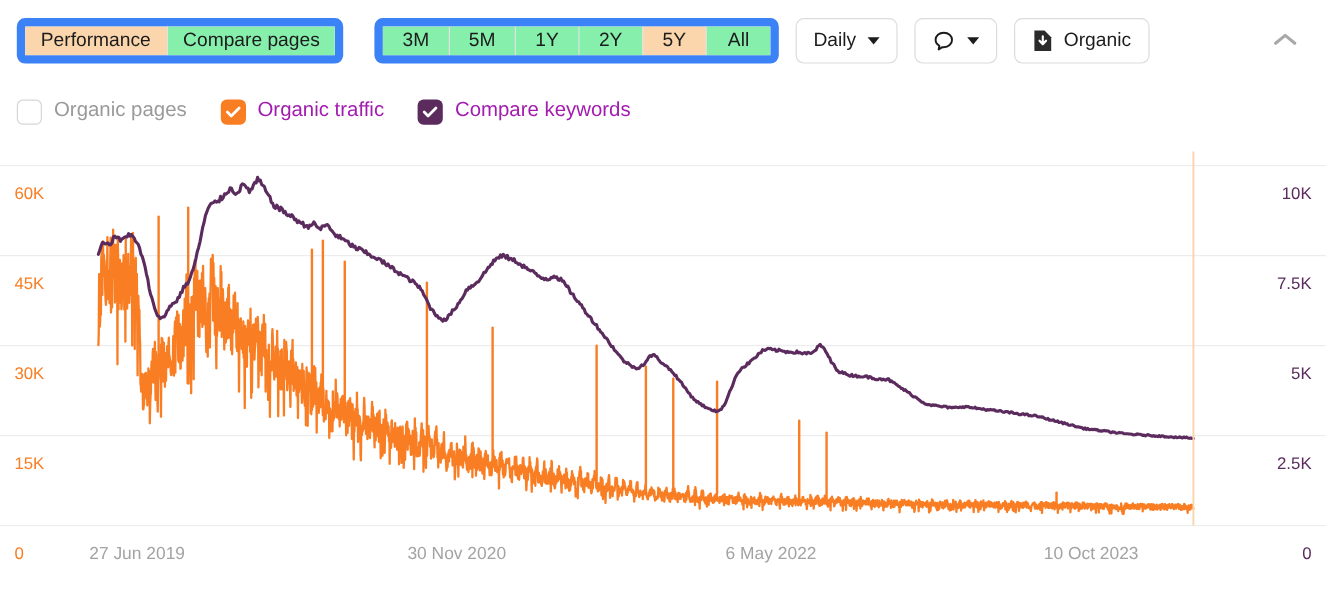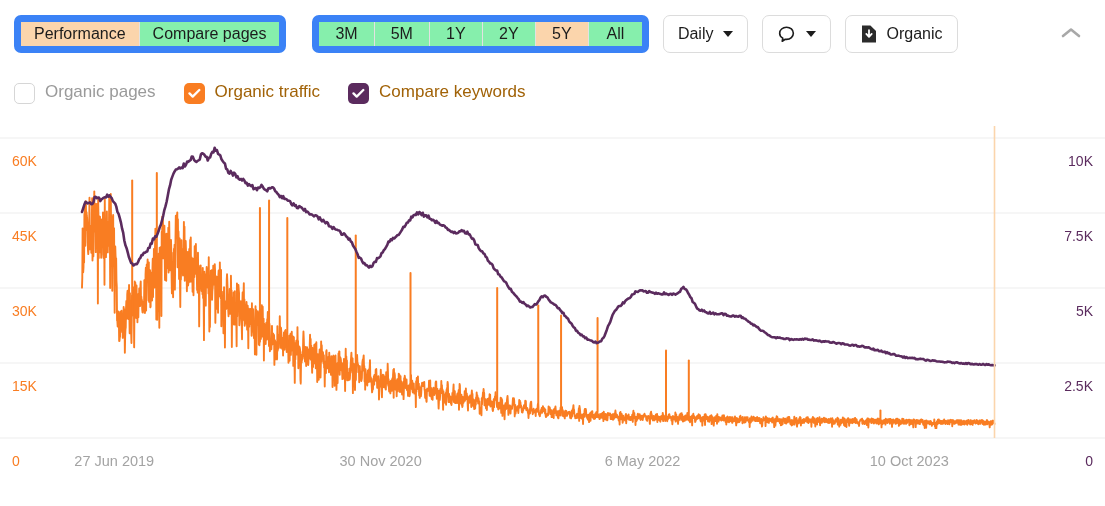--- a/index.html
+++ b/index.html
@@ -64,21 +64,21 @@
     display: flex; gap: 10px; margin-right: 28px; cursor: pointer;
   }
   .cbox {
     width: 21px; height: 21px; border-radius: 5px;
     display: flex; align-items: center; justify-content: center; flex: none;
   }
   .cbox.off { background: #fff; border: 1.5px solid #d6d6d6; }
   .cbox.orange { background: #f97d22; }
   .cbox.purple { background: #5b2b5e; }
   .cbox svg { display: block; }
-  .legend-label { font-size: 17px; color: #a16207; line-height: 1; }
+  .legend-label { font-size: 17px; color: #a21caf; line-height: 1; }
   .legend-label.dim { color: #9a9a9a; }
 
   
   .chart-wrap { position: absolute; left: 0; top: 126px; width: 1089px; height: 380px; }
   .chart-svg { display: block; }
   .axis-label { font-size: 14px; font-family: "Liberation Sans", sans-serif; }
   .axis-left { fill: #f97d22; }
   .axis-right { fill: #5b2b5e; }
   .axis-x { fill: #a3a3a3; font-size: 14.5px; font-family: "Liberation Sans", sans-serif; }
 </style>

